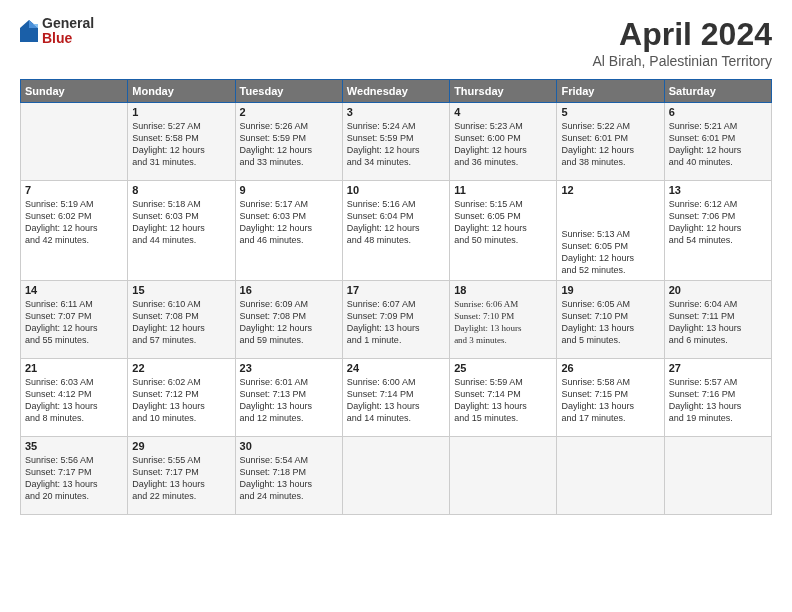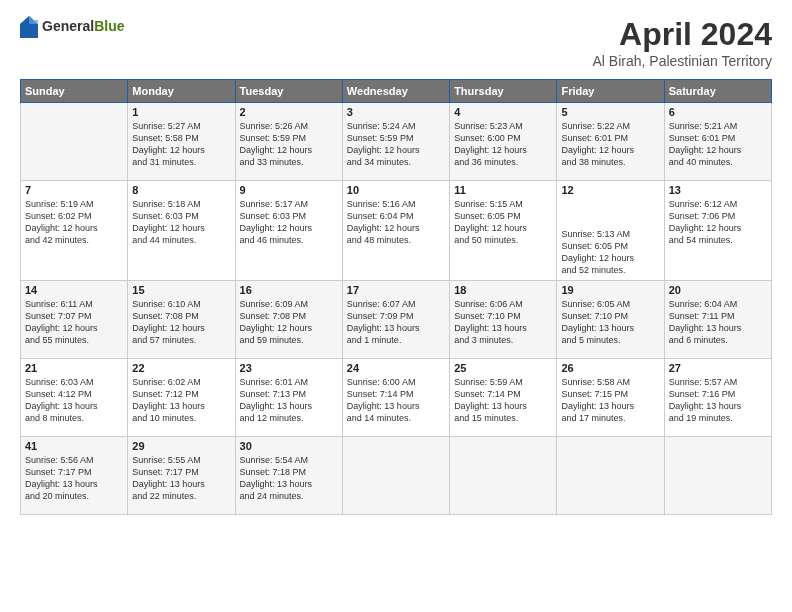--- a/index.html
+++ b/index.html
@@ -20,27 +20,27 @@
       justify-content: space-between;
       align-items: flex-start;
       margin-bottom: 10px;
     }
     .logo {
       display: flex;
       align-items: center;
     }
     .logo-text {
       display: flex;
-      flex-direction: row;
+      flex-direction: column;
       font-size: 14px;
       font-weight: bold;
       line-height: 1.1;
     }
     .logo-general { color: #333; }
-    .logo-blue { color: #4d7c0f; }
+    .logo-blue { color: #b91c1c; }
     .logo-icon {
       width: 18px;
       height: 22px;
       margin-right: 4px;
     }
     .title-block {
       text-align: right;
     }
     .month-title {
       font-size: 32px;
@@ -248,21 +248,21 @@
           </td>
           <td>
             <div class="day-num">17</div>
             <div class="day-info" style="white-space: pre-line;">Sunrise: 6:07 AM
 Sunset: 7:09 PM
 Daylight: 13 hours
 and 1 minute.</div>
           </td>
           <td>
             <div class="day-num">18</div>
-            <div class="day-info" style="white-space: pre-line;">Sunrise: 6:06 AM
+            <div class="day-info" style="white-space: pre-line; font-family: Liberation Serif, serif;">Sunrise: 6:06 AM
 Sunset: 7:10 PM
 Daylight: 13 hours
 and 3 minutes.</div>
           </td>
           <td>
             <div class="day-num">19</div>
             <div class="day-info" style="white-space: pre-line;">Sunrise: 6:05 AM
 Sunset: 7:10 PM
 Daylight: 13 hours
 and 5 minutes.</div>
@@ -321,21 +321,21 @@
           <td>
             <div class="day-num">27</div>
             <div class="day-info" style="white-space: pre-line;">Sunrise: 5:57 AM
 Sunset: 7:16 PM
 Daylight: 13 hours
 and 19 minutes.</div>
           </td>
         </tr>
         <tr>
           <td>
-            <div class="day-num">41</div>
+            <div class="day-num">35</div>
             <div class="day-info" style="white-space: pre-line;">Sunrise: 5:56 AM
 Sunset: 7:17 PM
 Daylight: 13 hours
 and 20 minutes.</div>
           </td>
           <td>
             <div class="day-num">29</div>
             <div class="day-info" style="white-space: pre-line;">Sunrise: 5:55 AM
 Sunset: 7:17 PM
 Daylight: 13 hours

